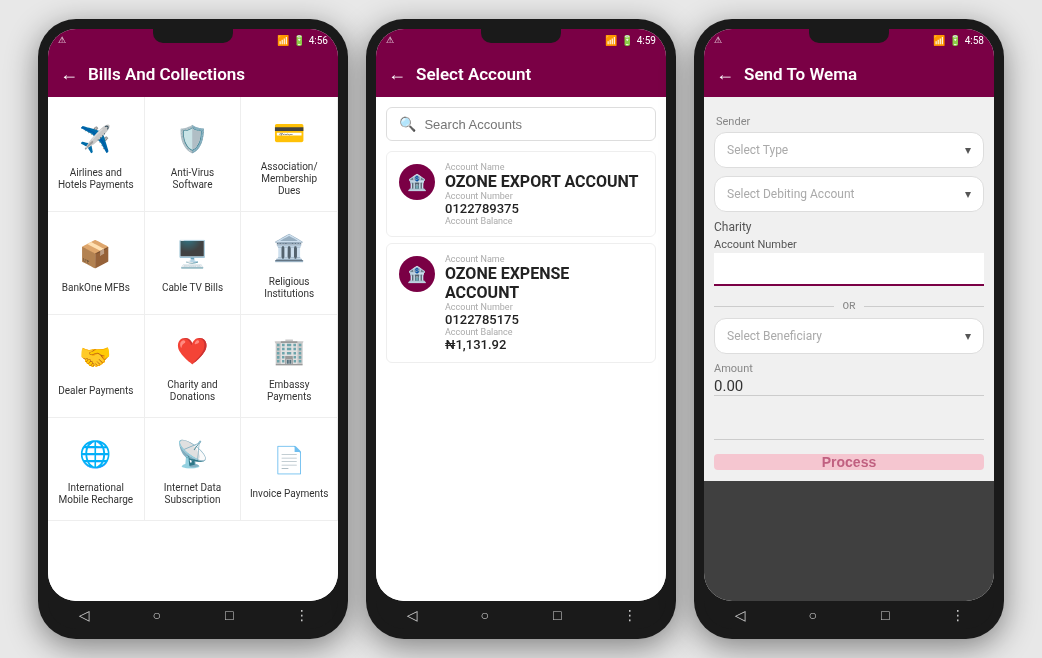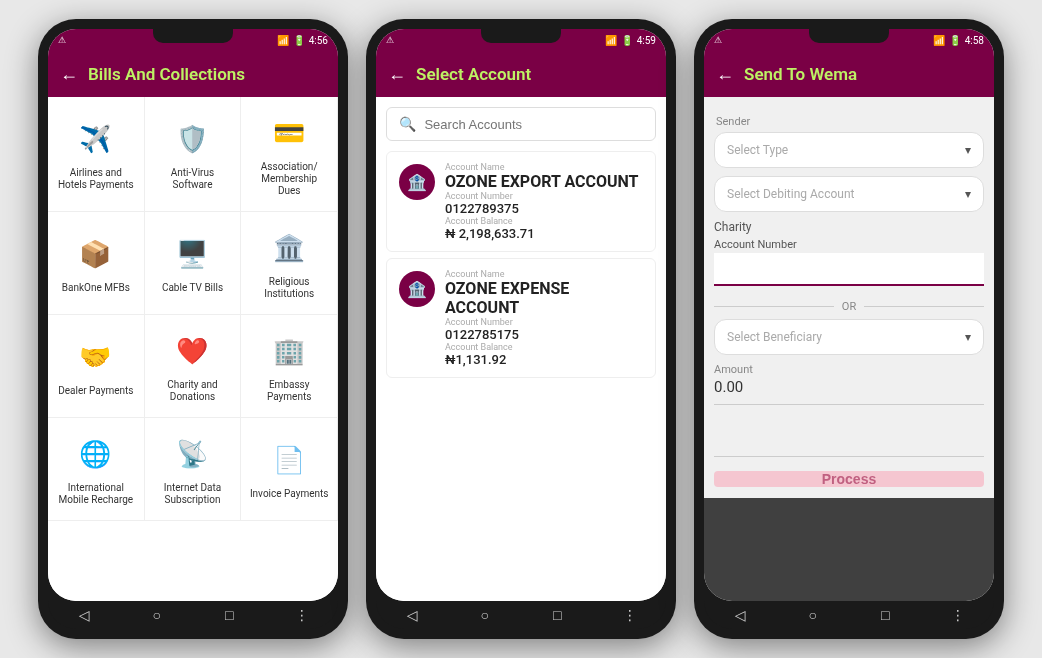--- a/index.html
+++ b/index.html
@@ -84,21 +84,21 @@
     .app-header {
       height: 46px;
       background: #7a0045;
       display: flex;
       align-items: center;
       padding: 0 12px;
       gap: 10px;
       color: white;
     }
     .back-arrow { font-size: 18px; cursor: pointer; }
-    .header-title { font-size: 17px; font-weight: 600; color: #bef264; }
+    .header-title { font-size: 17px; font-weight: 600; color: #ffffff; }
 
     
     .screen-content {
       flex: 1;
       overflow-y: auto;
       background: #404040;
     }
 
     
     .grid-container {
@@ -218,25 +218,26 @@
       font-size: 13px;
       width: 100%;
       outline: none;
       margin-bottom: 8px;
     }
     .or-divider {
       display: flex;
       align-items: center;
       gap: 8px;
       margin: 6px 0;
+      font-family: Liberation Mono, monospace;
     }
     .or-line { flex: 1; height: 1px; background: #ccc; }
     .or-text { font-size: 11px; color: #888; }
     .amount-label { font-size: 11px; color: #888; margin-bottom: 2px; }
-    .amount-value { font-size: 15px; color: #333; border-bottom: 1px solid #ccc; padding-bottom: 8px; margin-bottom: 24px; }
+    .amount-value { font-size: 15px; color: #333; border-bottom: 1px solid #ccc; padding-bottom: 0; margin-bottom: 16px; }
     .description-label { font-size: 11px; color: #888; margin-bottom: 2px; }
     .description-input {
       width: 100%;
       border: none;
       border-bottom: 1px solid #ccc;
       padding: 6px 0;
       font-size: 13px;
       background: transparent;
       outline: none;
       margin-bottom: 12px;
@@ -366,21 +367,20 @@
       </div>
 
       <div class="account-card">
         <div class="account-icon">🏦</div>
         <div class="account-details">
           <div class="account-field-label">Account Name</div>
           <div class="account-name">OZONE EXPORT ACCOUNT</div>
           <div class="account-field-label">Account Number</div>
           <div class="account-number">0122789375</div>
           <div class="account-field-label">Account Balance</div>
-          <div class="account-balance">₦ 2,198,633.71</div>
         </div>
       </div>
       <div class="account-card">
         <div class="account-icon">🏦</div>
         <div class="account-details">
           <div class="account-field-label">Account Name</div>
           <div class="account-name">OZONE EXPENSE ACCOUNT</div>
           <div class="account-field-label">Account Number</div>
           <div class="account-number">0122785175</div>
           <div class="account-field-label">Account Balance</div>

